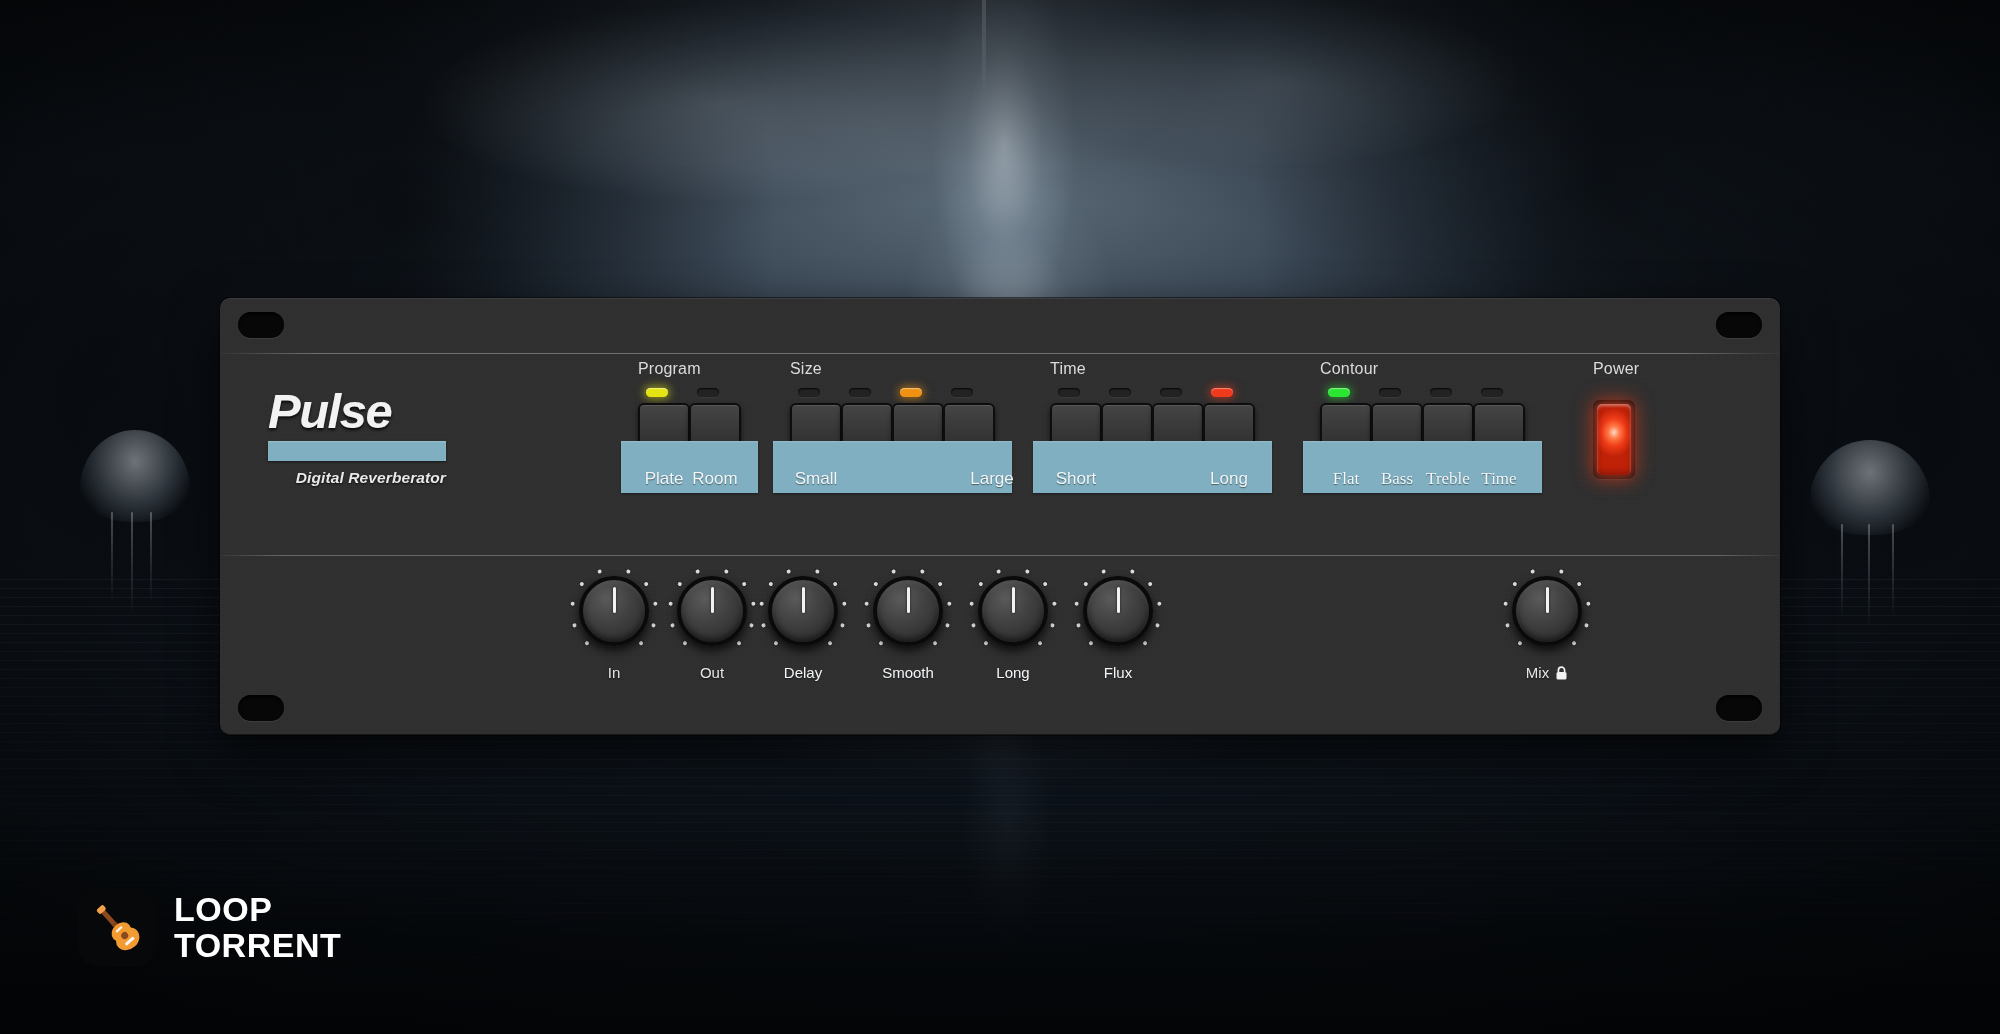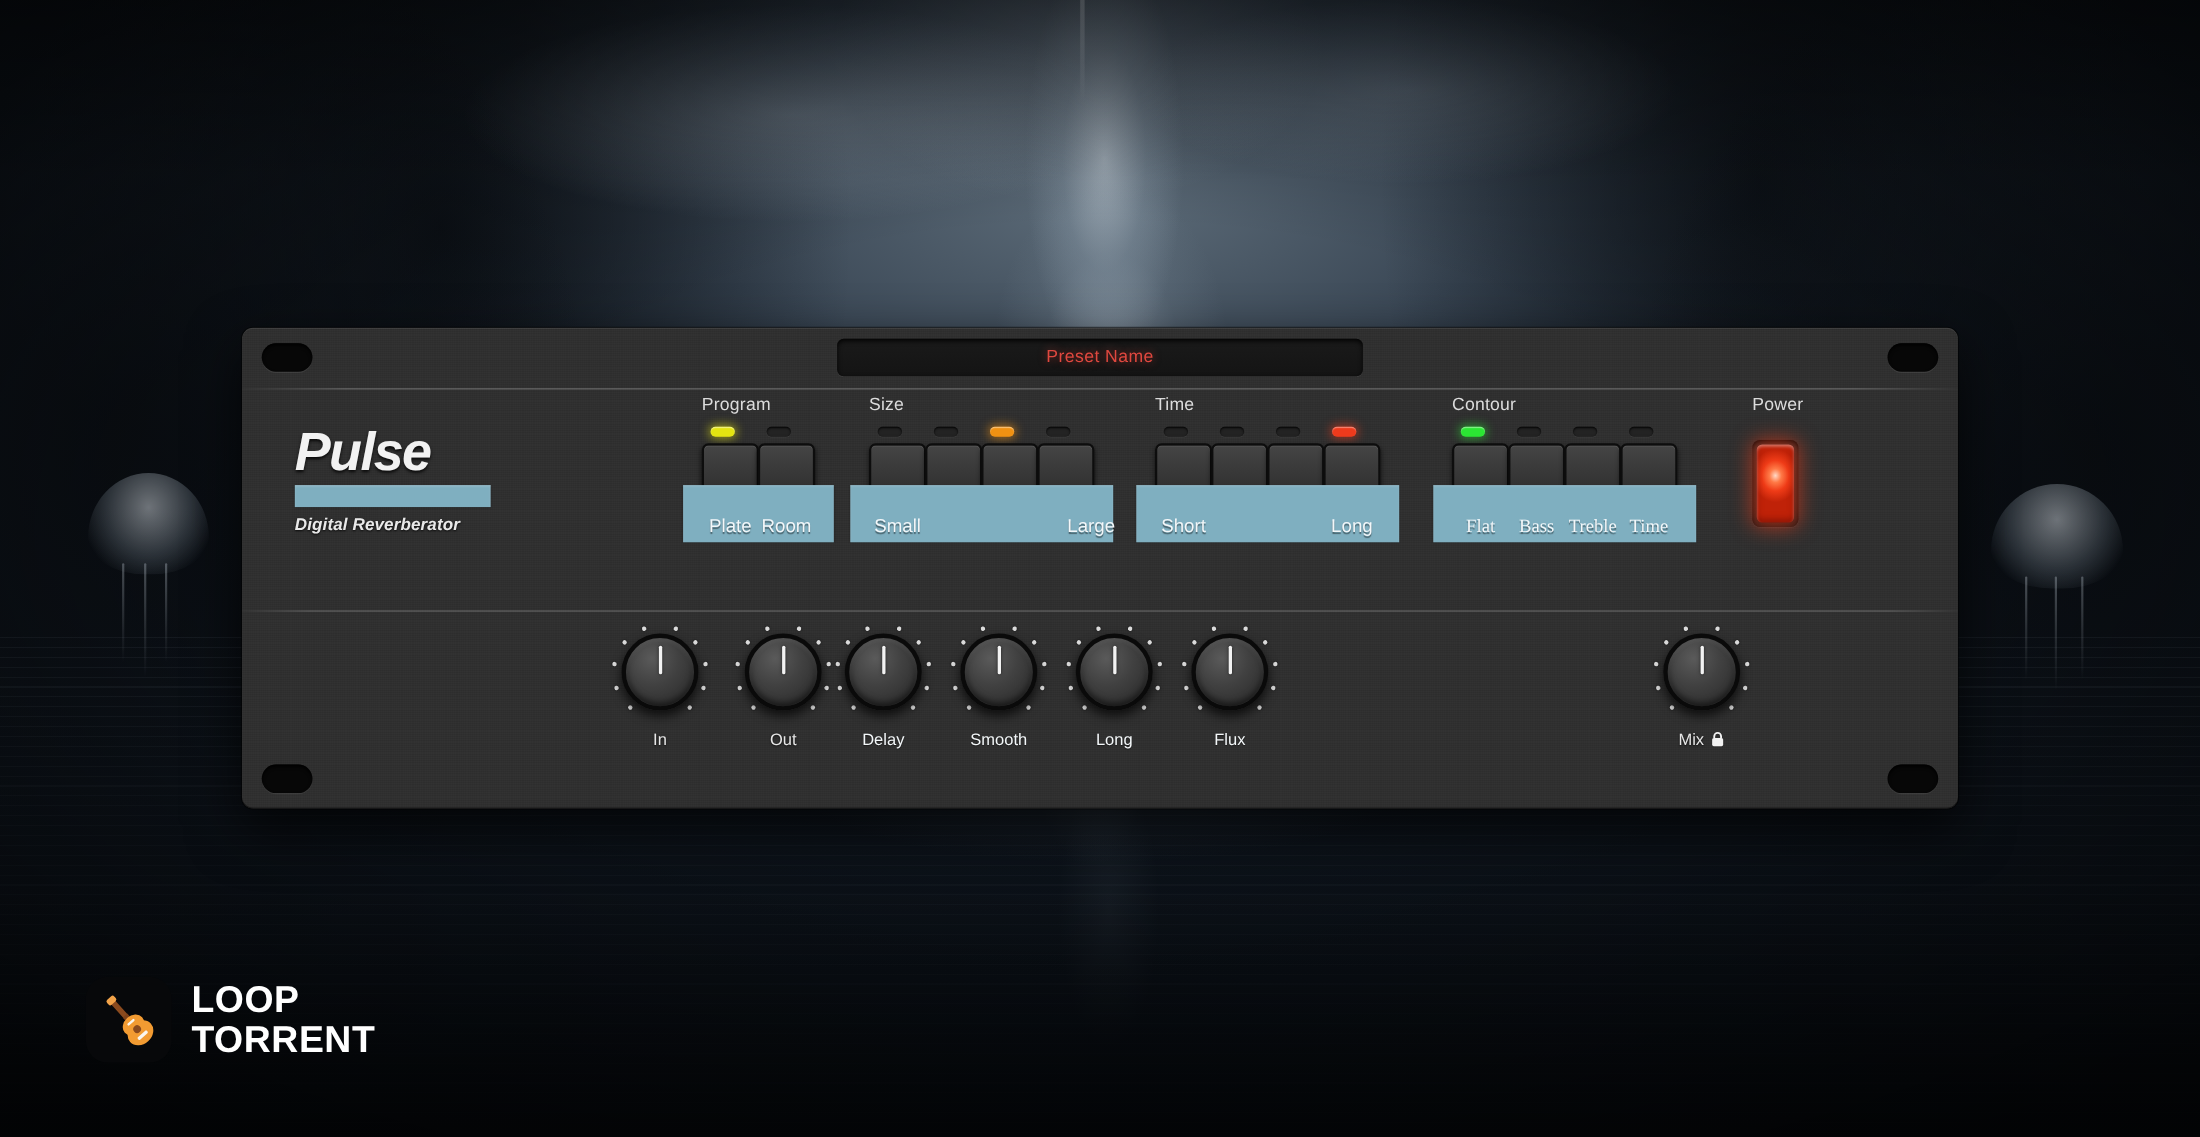--- a/index.html
+++ b/index.html
@@ -126,21 +126,21 @@
   #brand { position:absolute; left:48px; top:34px; width:178px; }
   #brand .word {
     font-size:49px; font-weight:bold; font-style:italic; color:#f2f2f2;
     letter-spacing:-1.5px; line-height:.96;
     text-shadow:0 2px 3px rgba(0,0,0,.85), 0 0 1px rgba(255,255,255,.25);
   }
   #brand .bar { margin-top:6px; height:20px; width:178px; background:#7fafc0;
                 box-shadow:inset 0 1px 2px rgba(255,255,255,.22), 0 1px 2px rgba(0,0,0,.5); }
   #brand .tag {
     margin-top:8px; font-size:15.5px; font-weight:bold; font-style:italic;
-    color:#e9e9e9; letter-spacing:.1px; text-shadow:0 1px 2px rgba(0,0,0,.8);
+    color:#e9e9e9; letter-spacing:.1px; text-shadow:0 1px 2px rgba(0,0,0,.8);text-align:right;
   }
 
   
   .group { position:absolute; top:0; }
   .group-title { position:absolute; top:6px; left:0; font-size:16px; color:#dcdcdc;
                  letter-spacing:.2px; white-space:nowrap; }
   .leds { position:absolute; top:34px; left:0; display:flex; }
   .led { width:22px; height:9px; border-radius:5px; background:#232323;
          box-shadow:inset 0 1px 2px rgba(0,0,0,.9), 0 1px 0 rgba(255,255,255,.05); }
   .led.on-yellow { background:#e3e411; box-shadow:0 0 9px 2px rgba(227,228,17,.55), inset 0 1px 1px rgba(255,255,255,.5); }
@@ -245,25 +245,20 @@
   <div class="layer bg-vig"></div>
 </div>
 
 <div id="rack">
 
   <div class="ear tl"></div>
   <div class="ear tr"></div>
   <div class="ear bl"></div>
   <div class="ear br"></div>
 
-  <div id="header">
-    <div id="preset-display">
-      <span>Preset Name</span>
-    </div>
-  </div>
   <div class="hdr-rule"></div>
 
   <div id="upper">
 
     <div id="brand">
       <div class="word">Pulse</div>
       <div class="bar"></div>
       <div class="tag">Digital Reverberator</div>
     </div>
 
@@ -354,21 +349,21 @@
         <div class="lamp"></div>
       </div>
     </div>
   </div>
 
   <div class="sec-rule"></div>
 
   <div id="lower">
 
     <div id="knobs-host">
-        <div class="knob-unit" style="left: 335px; top: 10px;">
+        <div class="knob-unit" style="left: 349px; top: 10px;">
           <div class="knob-ring">
             <div class="tick" style="transform: rotate(-140deg) translateY(-42px);"></div>
             <div class="tick" style="transform: rotate(-110deg) translateY(-42px);"></div>
             <div class="tick" style="transform: rotate(-80deg) translateY(-42px);"></div>
             <div class="tick" style="transform: rotate(-50deg) translateY(-42px);"></div>
             <div class="tick" style="transform: rotate(-20deg) translateY(-42px);"></div>
             <div class="tick" style="transform: rotate(20deg) translateY(-42px);"></div>
             <div class="tick" style="transform: rotate(50deg) translateY(-42px);"></div>
             <div class="tick" style="transform: rotate(80deg) translateY(-42px);"></div>
             <div class="tick" style="transform: rotate(110deg) translateY(-42px);"></div>

